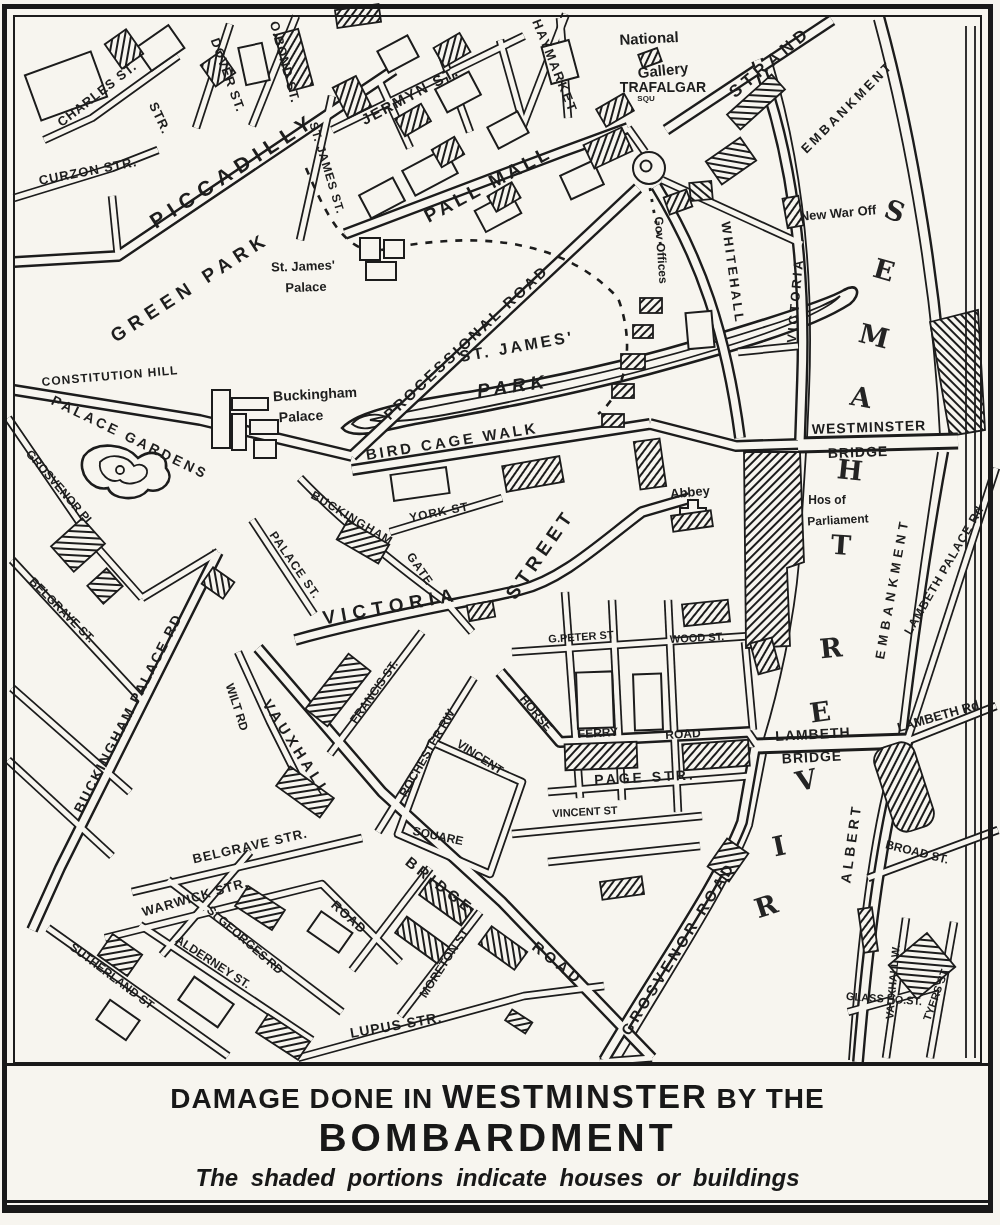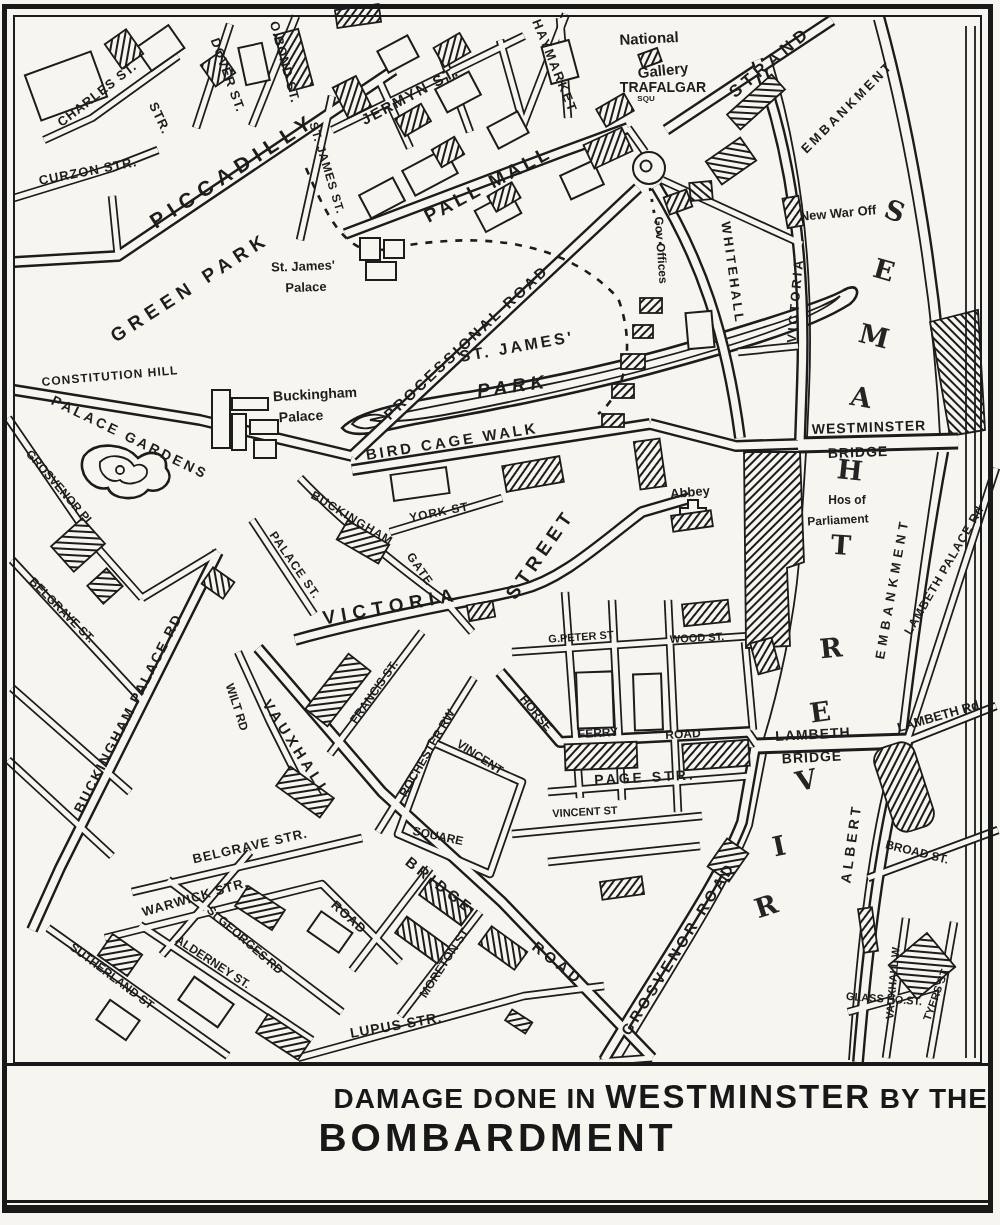--- a/index.html
+++ b/index.html
@@ -25,21 +25,21 @@
   .map-label{position:absolute;font-weight:700;color:#1d1d1d;white-space:nowrap;line-height:1;}
   .river-letter{position:absolute;font-family:"DejaVu Serif",serif;font-weight:700;font-size:27px;
                 color:#242424;white-space:nowrap;}
   #frame-outer{position:absolute;left:2px;top:4px;right:7px;bottom:12px;border:5px solid #191919;
                z-index:5;pointer-events:none;}
   #frame-inner{position:absolute;left:13px;top:15px;right:18px;bottom:161px;border:2px solid #1c1c1c;
                z-index:4;pointer-events:none;}
   #caption{position:absolute;left:7px;right:12px;top:1063px;height:134px;background:#f7f5ef;
            border-top:3px solid #191919;border-bottom:8px double #191919;text-align:center;
            color:#181818;z-index:6;}
-  #caption .l1{margin-top:12px;font-size:28px;font-weight:700;letter-spacing:1px;text-align:right;}
+  #caption .l1{margin-top:12px;font-size:28px;font-weight:700;letter-spacing:1px;}
   #caption .l1 .emph{font-size:33px;letter-spacing:2px;}
   #caption .l2{font-size:39px;font-weight:700;letter-spacing:4px;margin-top:0px;}
   #caption .note{font-size:24px;font-weight:700;font-style:italic;line-height:1.12;margin-top:5px;
                  word-spacing:6px;letter-spacing:0px;}
 </style>
 </head>
 <body>
 
 <div id="page">
 
@@ -355,21 +355,21 @@
       <div class="map-label" style="left: 452px; top: 441px; font-size: 15px; letter-spacing: 3px; transform: translate(-50%, -50%) rotate(-9deg);">BIRD CAGE WALK</div>
       <div class="map-label" style="left: 439px; top: 512px; font-size: 12px; letter-spacing: 1px; transform: translate(-50%, -50%) rotate(-11deg);">YORK ST</div>
       <div class="map-label" style="left: 352px; top: 518px; font-size: 12px; letter-spacing: 1px; transform: translate(-50%, -50%) rotate(31deg);">BUCKINGHAM</div>
       <div class="map-label" style="left: 420px; top: 569px; font-size: 12px; letter-spacing: 1px; transform: translate(-50%, -50%) rotate(55deg);">GATE</div>
       <div class="map-label" style="left: 295px; top: 565px; font-size: 12px; letter-spacing: 1px; transform: translate(-50%, -50%) rotate(55deg);">PALACE ST.</div>
       <div class="map-label" style="left: 391px; top: 606px; font-size: 19px; letter-spacing: 6px; transform: translate(-50%, -50%) rotate(-10deg);">VICTORIA</div>
       <div class="map-label" style="left: 540px; top: 554px; font-size: 19px; letter-spacing: 5px; transform: translate(-50%, -50%) rotate(-55deg);">STREET</div>
       <div class="map-label" style="left: 869px; top: 427px; font-size: 14px; letter-spacing: 1px; transform: translate(-50%, -50%) rotate(-2deg);">WESTMINSTER</div>
       <div class="map-label" style="left: 858px; top: 452px; font-size: 14px; letter-spacing: 1px; transform: translate(-50%, -50%) rotate(-2deg);">BRIDGE</div>
       <div class="map-label" style="left: 690px; top: 492px; font-size: 13px; transform: translate(-50%, -50%) rotate(-5deg);">Abbey</div>
-      <div class="map-label" style="left: 827px; top: 500px; font-size: 12px; transform: translate(-50%, -50%) rotate(0deg); margin-left: 20px;">Hos of</div>
+      <div class="map-label" style="left: 827px; top: 500px; font-size: 12px; transform: translate(-50%, -50%) rotate(0deg);">Hos of</div>
       <div class="map-label" style="left: 838px; top: 520px; font-size: 12px; transform: translate(-50%, -50%) rotate(-3deg);">Parliament</div>
       <div class="map-label" style="left: 581px; top: 637px; font-size: 11px; transform: translate(-50%, -50%) rotate(-4deg);">G.PETER ST</div>
       <div class="map-label" style="left: 697px; top: 638px; font-size: 11px; transform: translate(-50%, -50%) rotate(-3deg);">WOOD ST.</div>
       <div class="map-label" style="left: 536px; top: 713px; font-size: 12px; transform: translate(-50%, -50%) rotate(50deg);">HORSE</div>
       <div class="map-label" style="left: 598px; top: 733px; font-size: 12px; transform: translate(-50%, -50%) rotate(-3deg);">FERRY</div>
       <div class="map-label" style="left: 683px; top: 734px; font-size: 12px; transform: translate(-50%, -50%) rotate(-3deg);">ROAD</div>
       <div class="map-label" style="left: 645px; top: 777px; font-size: 14px; letter-spacing: 3px; transform: translate(-50%, -50%) rotate(-3deg);">PAGE STR.</div>
       <div class="map-label" style="left: 585px; top: 812px; font-size: 11px; transform: translate(-50%, -50%) rotate(-3deg);">VINCENT ST</div>
       <div class="map-label" style="left: 480px; top: 757px; font-size: 12px; transform: translate(-50%, -50%) rotate(33deg);">VINCENT</div>
       <div class="map-label" style="left: 438px; top: 836px; font-size: 12px; transform: translate(-50%, -50%) rotate(12deg);">SQUARE</div>
@@ -414,15 +414,16 @@
       <div class="river-letter" style="left: 895px; top: 211px; transform: translate(-50%, -50%) rotate(20deg);">S</div>
     </div>
 
   <div id="frame-inner"></div>
   <div id="frame-outer"></div>
 
   <div id="caption">
     <div class="l1"><span>DAMAGE DONE IN </span><span class="emph">WESTMINSTER</span><span> BY THE</span></div>
     <div class="l2">BOMBARDMENT</div>
     <div class="note">
+      <div>The shaded portions indicate houses or buildings</div>
     </div>
   </div>
 </div>
 
 </body></html>

